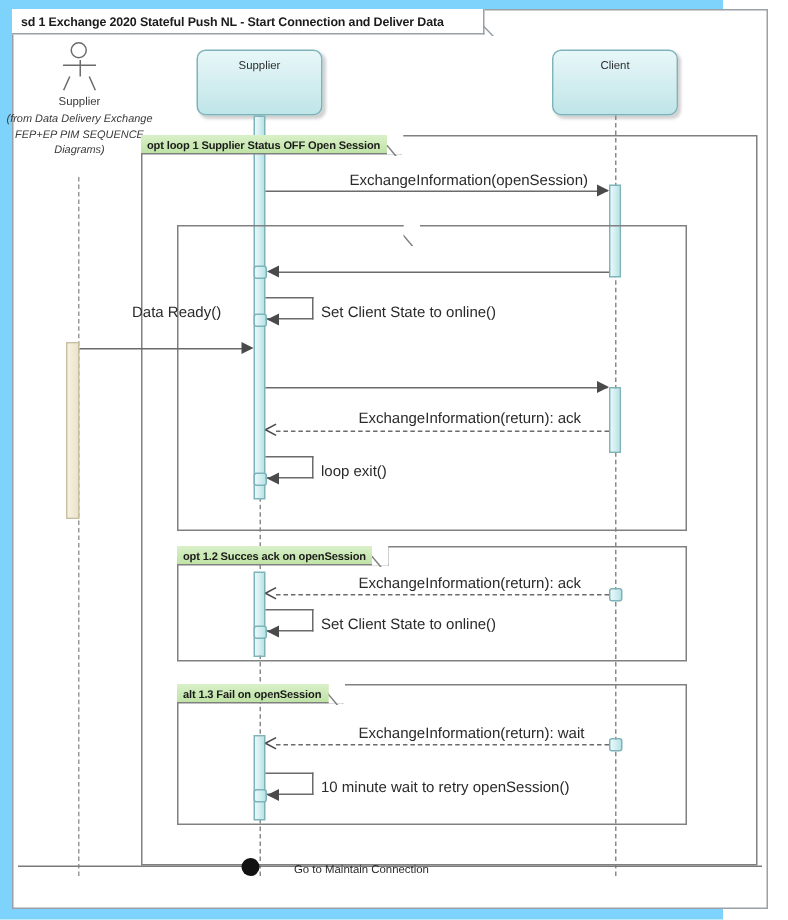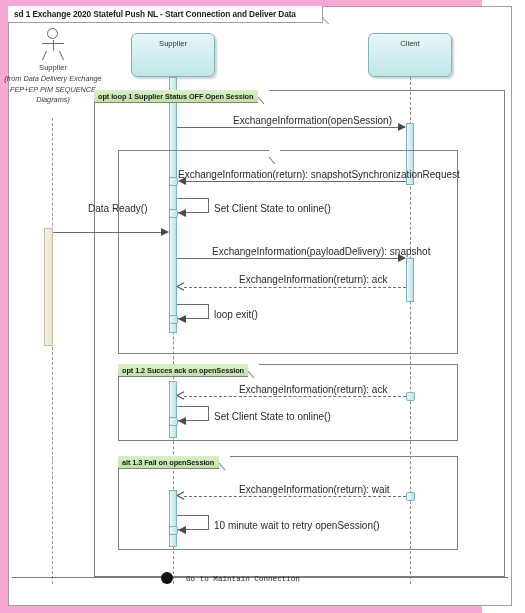--- a/index.html
+++ b/index.html
@@ -1,17 +1,17 @@
 <!DOCTYPE html>
 <html><head>
 <meta charset="utf-8">
 <style>
   html,body{margin:0;padding:0;background:#ffffff;}
   body{width:525px;height:613px;font-family:"Liberation Sans",sans-serif;overflow:hidden;}
-  #root{position:relative;width:482px;height:613px;background:#f9a8d4;}
+  #root{position:relative;width:482px;height:613px;background:#7dd3fc;}
 
   
   .sd-frame{position:absolute;left:8px;top:6px;width:504px;height:600px;
             border:1px solid #9aa0a6;background:#fff;box-sizing:border-box;}
   .sd-tab{position:absolute;left:8px;top:6px;height:17px;box-sizing:border-box;
           border:1px solid #9aa0a6;border-left:none;border-top:none;background:#fff;
           padding:0 26px 0 6px;display:flex;align-items:center;}
   .sd-tab-text{font-size:8.3px;font-weight:bold;color:#1b1b1b;white-space:nowrap;letter-spacing:-0.1px;}
   .sd-tab-corner{position:absolute;top:6px;width:18px;height:18px;overflow:hidden;}
   .sd-tab-corner:after{content:"";position:absolute;left:-10px;top:0;width:28px;height:1px;
@@ -139,35 +139,33 @@
 
   <div class="mlabel" style="left:233px;top:115px;">ExchangeInformation(openSession)</div>
   <div class="mline" style="left:177px;top:127px;width:228px;"></div>
   <div class="arrow-r" style="left:398px;top:123px;"></div>
 
   <div class="frag" style="left:118px;top:150px;width:340px;height:204px;"></div>
   <div class="frag-clip" id="clip1" style="left: 269px; top: 150px;">
       <div class="frag-clip-fill"></div>
     </div>
 
-  <div class="mlabel" style="left:178px;top:169px;">ExchangeInformation(return): snapshotSynchronizationRequest</div>
   <div class="mline" style="left:184px;top:181px;width:222px;"></div>
   <div class="arrow-l" style="left:178px;top:177px;"></div>
   <div class="act sq" style="left:169px;top:177px;"></div>
 
   <div class="self" style="left:177px;top:198px;width:32px;height:15px;"></div>
   <div class="arrow-l" style="left:178px;top:209px;"></div>
   <div class="mlabel" style="left:214px;top:203px;">Set Client State to online()</div>
   <div class="act sq" style="left:169px;top:209px;"></div>
 
   <div class="mlabel" style="left:88px;top:203px;">Data Ready()</div>
   <div class="mline" style="left:53px;top:232px;width:114px;"></div>
   <div class="arrow-r" style="left:161px;top:228px;"></div>
 
-  <div class="mlabel" style="left:212px;top:246px;">ExchangeInformation(payloadDelivery): snapshot</div>
   <div class="mline" style="left:177px;top:258px;width:228px;"></div>
   <div class="arrow-r" style="left:398px;top:254px;"></div>
 
   <div class="mlabel" style="left:239px;top:274px;">ExchangeInformation(return): ack</div>
   <div class="mline dash" style="left:184px;top:287px;width:222px;"></div>
   <div class="arrow-l open" style="left:177px;top:283px;"></div>
 
   <div class="self" style="left:177px;top:304px;width:32px;height:15px;"></div>
   <div class="arrow-l" style="left:178px;top:315px;"></div>
   <div class="mlabel" style="left:214px;top:309px;">loop exit()</div>
@@ -202,15 +200,15 @@
   <div class="mline dash" style="left:184px;top:496px;width:222px;"></div>
   <div class="arrow-l open" style="left:177px;top:492px;"></div>
 
   <div class="self" style="left:177px;top:515px;width:32px;height:15px;"></div>
   <div class="arrow-l" style="left:178px;top:526px;"></div>
   <div class="mlabel" style="left:214px;top:520px;">10 minute wait to retry openSession()</div>
   <div class="act sq" style="left:169px;top:526px;"></div>
 
   <div class="term-line" style="left:12px;top:577px;width:496px;"></div>
   <div class="term-dot" style="left:161px;top:572px;"></div>
-  <div class="term-label" style="left:186px;top:575px;font-family:Liberation Mono, monospace;">Go to Maintain Connection</div>
+  <div class="term-label" style="left:196px;top:575px;">Go to Maintain Connection</div>
 
 </div>
 
 </body></html>

